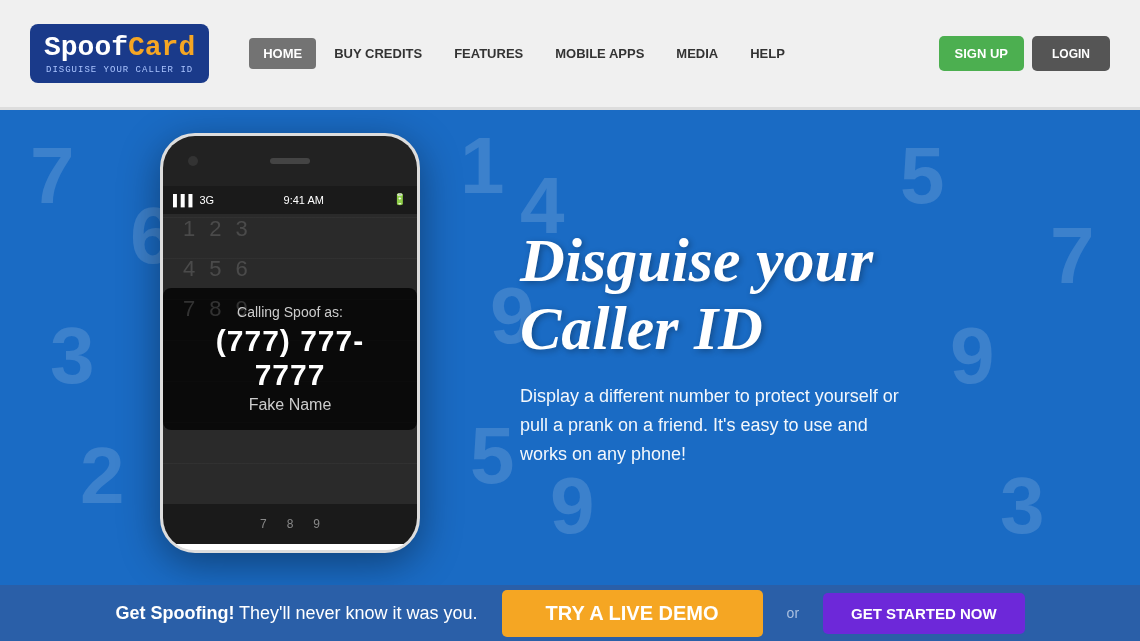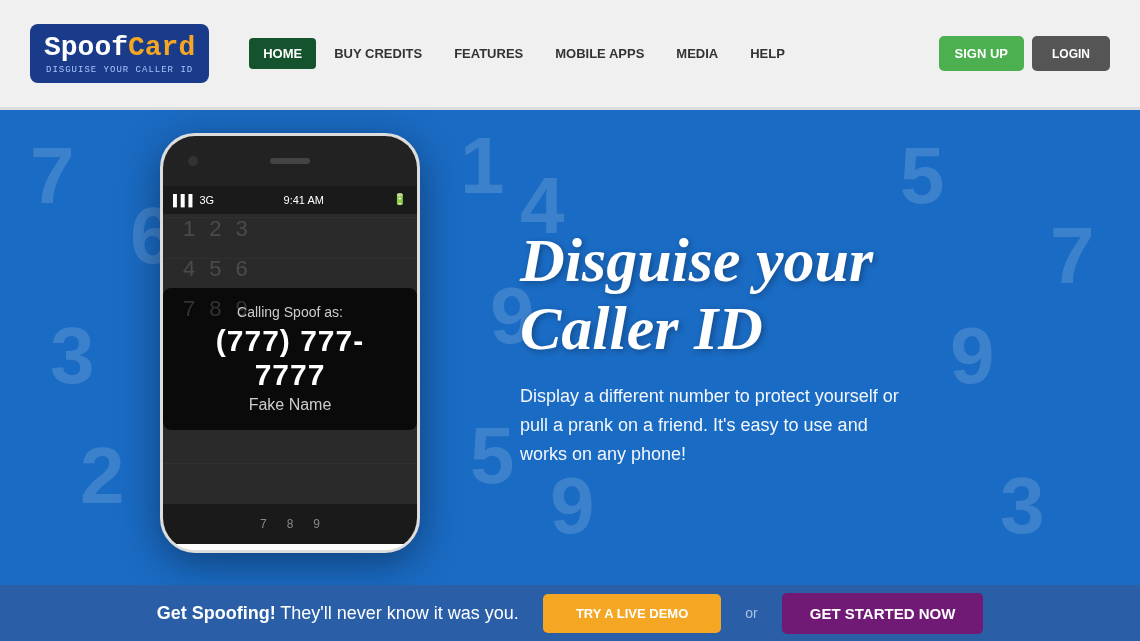--- a/index.html
+++ b/index.html
@@ -54,21 +54,21 @@
       padding: 8px 14px;
       font-size: 13px;
       font-weight: bold;
       color: #333;
       cursor: pointer;
       text-decoration: none;
       border-radius: 4px;
       text-transform: uppercase;
     }
     .nav-item.active {
-      background: #14532d;
+      background: #737373;
       color: white;
     }
 
     .nav-right {
       display: flex;
       gap: 8px;
     }
     .btn-signup {
       background: #4caf50;
       color: white;
@@ -253,33 +253,33 @@
       font-size: 18px;
       color: white;
     }
     .get-spoofing-text strong {
       font-weight: bold;
     }
     .btn-demo {
       background: #f5a623;
       color: white;
       border: none;
-      padding: 12px 33px;
+      padding: 12px 44px;
       border-radius: 5px;
-      font-size: 13px;
+      font-size: 20px;
       font-weight: bold;
       cursor: pointer;
       text-transform: uppercase;
     }
     .or-text {
       color: #aac0e0;
       font-size: 14px;
     }
     .btn-started {
-      background: #701a75;
+      background: #6d28d9;
       color: white;
       border: none;
       padding: 12px 28px;
       border-radius: 5px;
       font-size: 15px;
       font-weight: bold;
       cursor: pointer;
       text-transform: uppercase;
     }
   </style>

